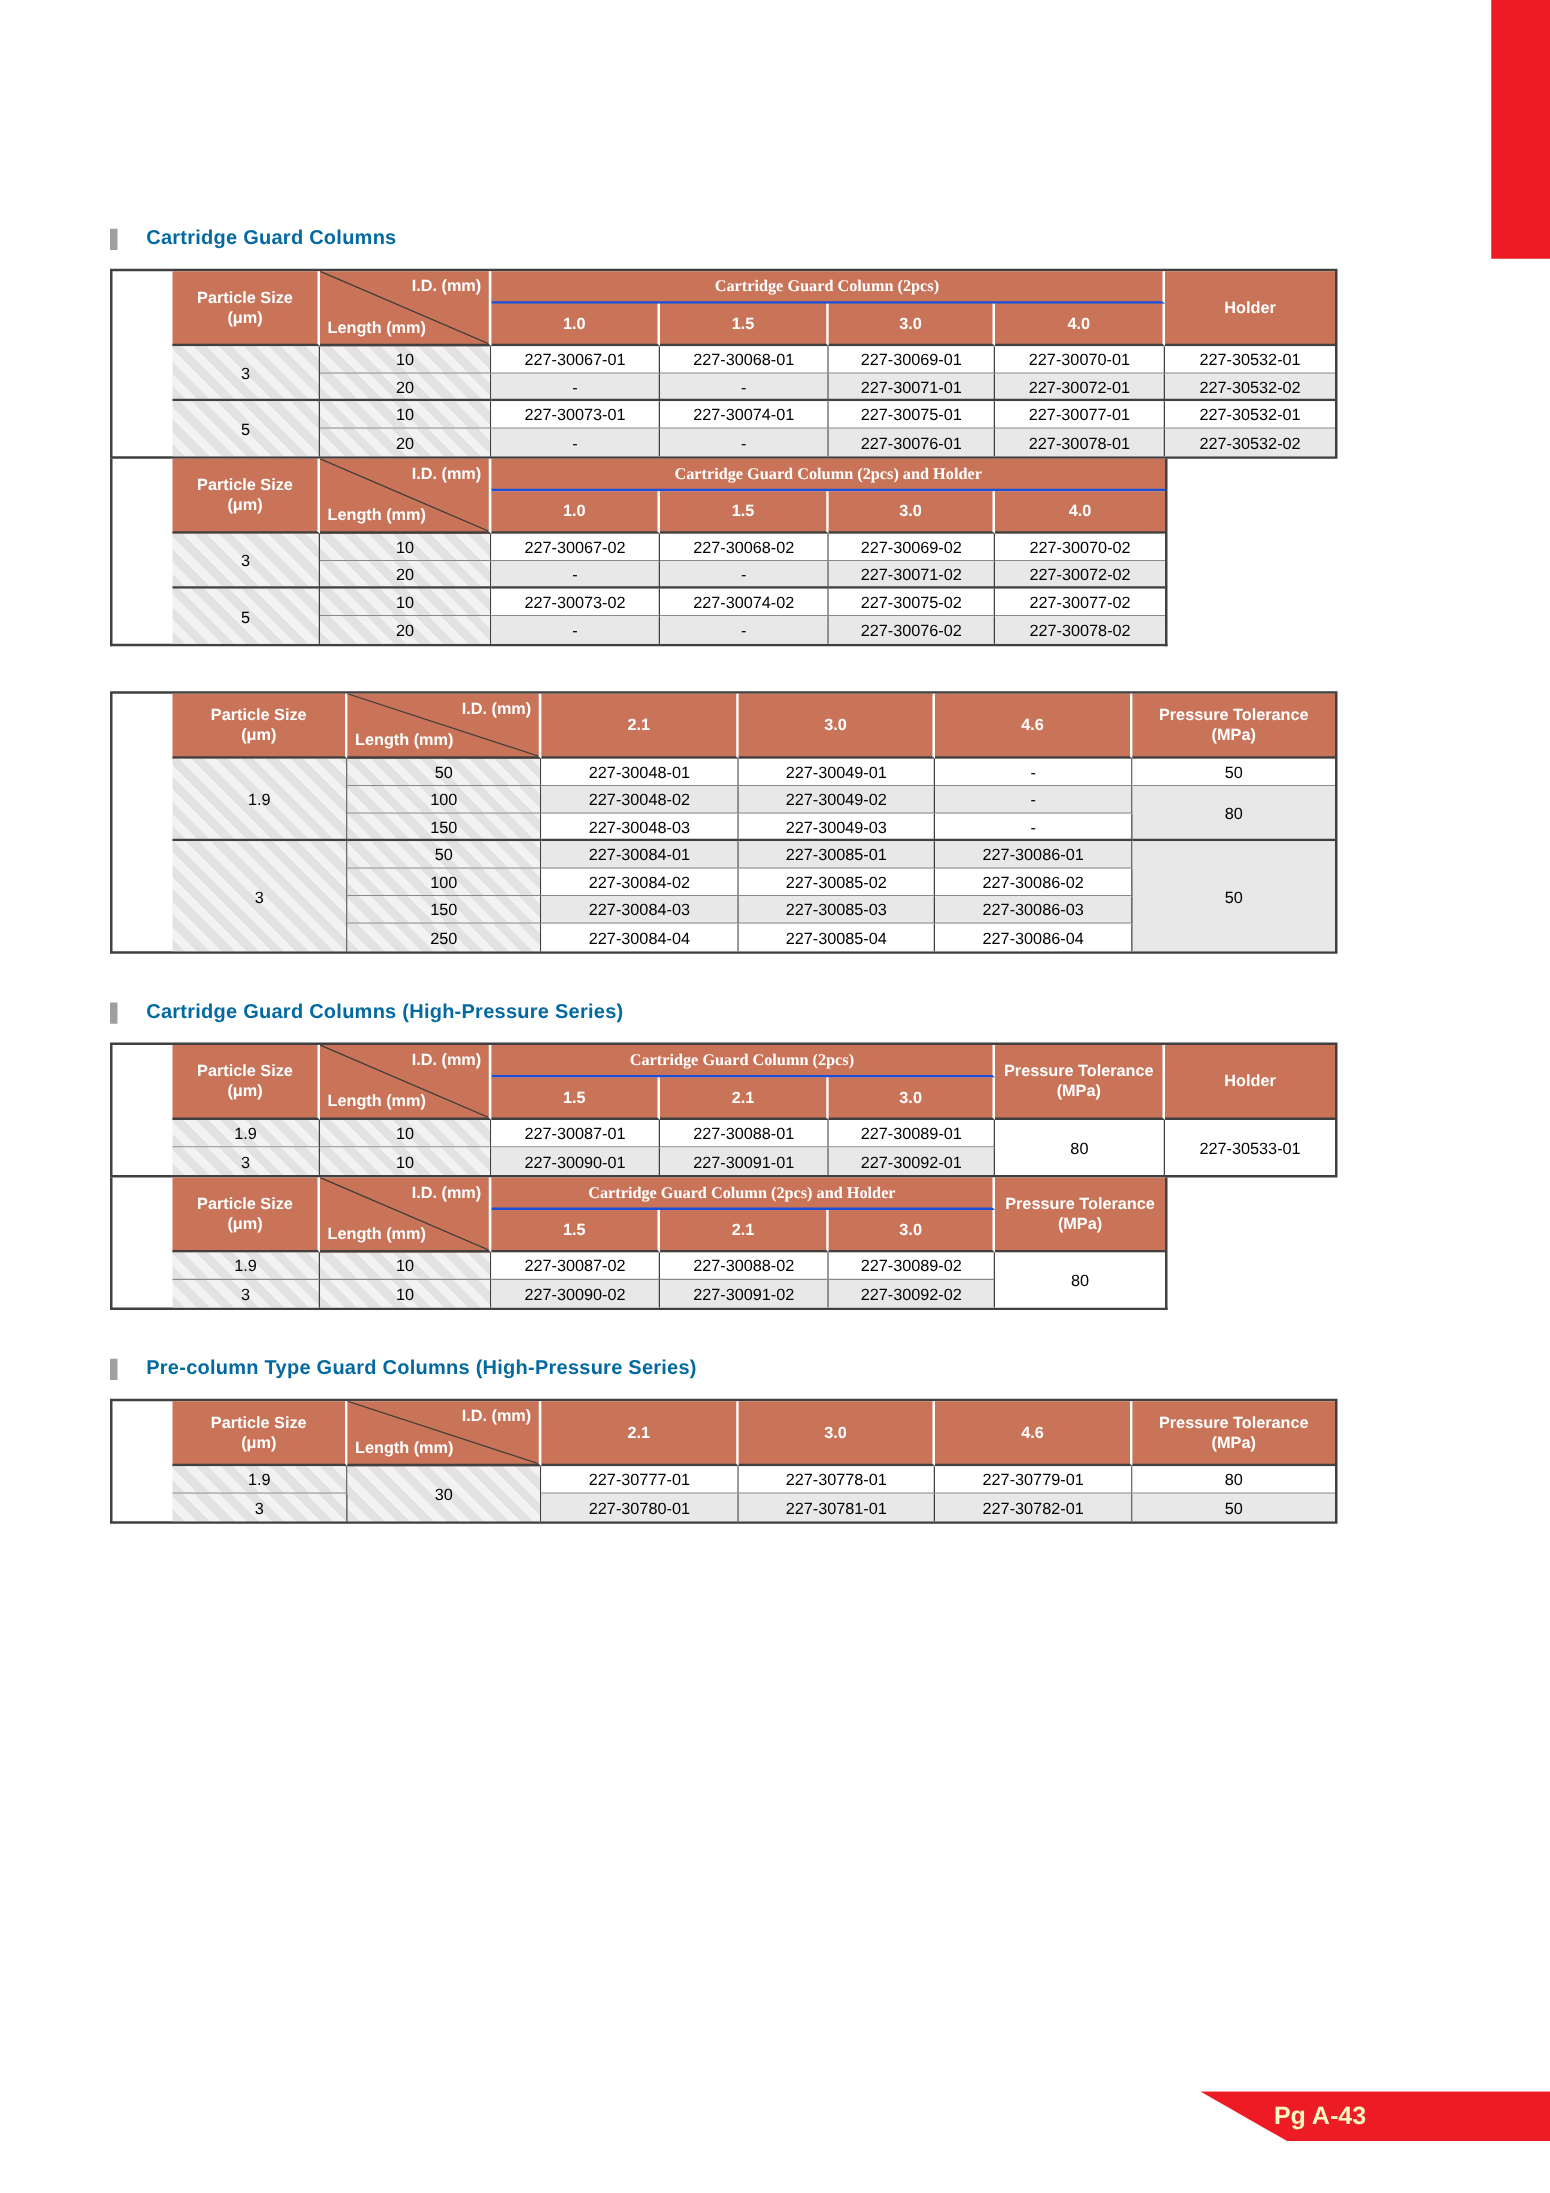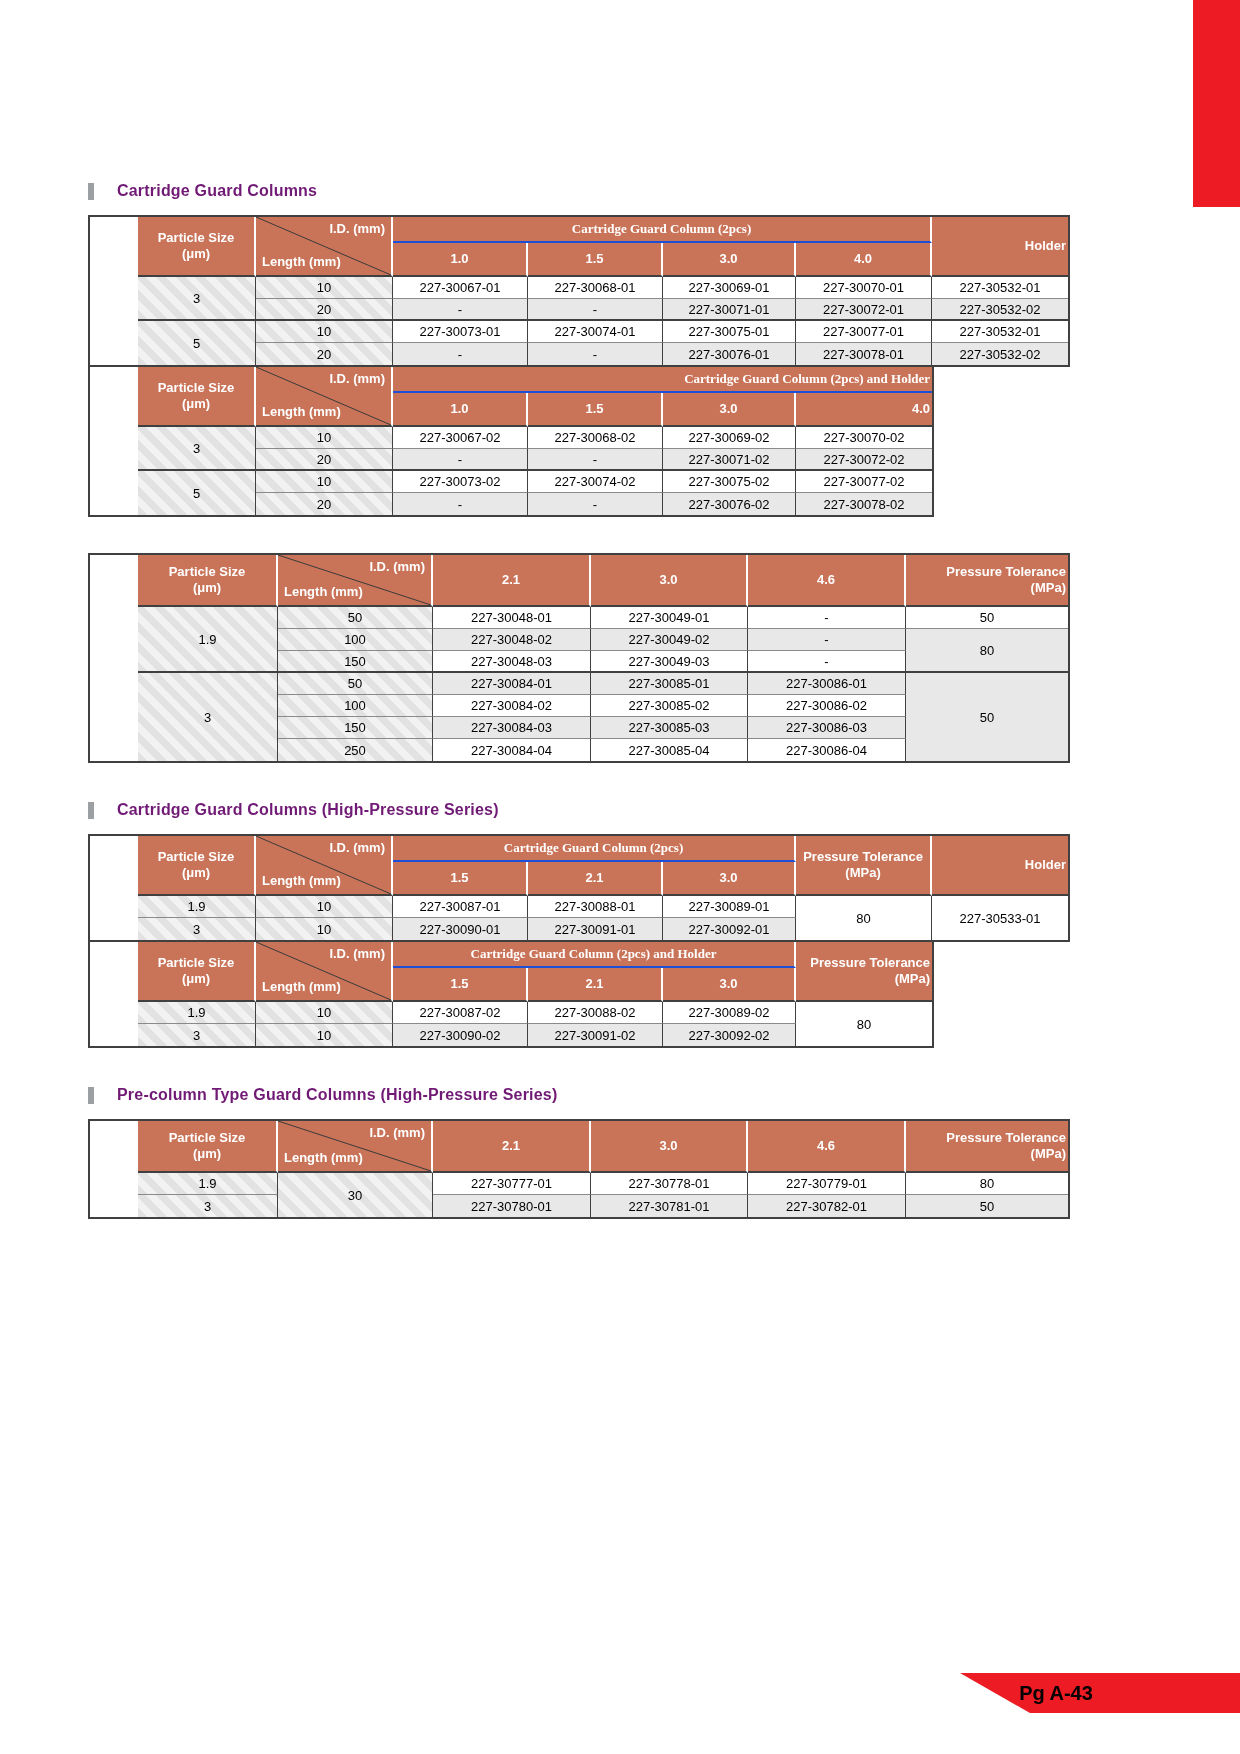--- a/index.html
+++ b/index.html
@@ -9,44 +9,44 @@
     font-family:"Liberation Sans", sans-serif; color:#000;
   }
   .content { padding:180px 0 0 88px; width:1240px; }
 
   
   .red-tab-top { position:absolute; top:0; right:0; width:47px; height:207px; background:#ED1C24; }
   .footer-band {
     position:absolute; top:1673px; right:0; width:280px; height:40px; background:#ED1C24;
     clip-path:polygon(0 0, 100% 0, 100% 100%, 70px 100%);
     display:flex; align-items:center; justify-content:center;
-    color:#000000; font-size:20px; font-weight:bold; padding-right:88px;
+    color:#fef9c3; font-size:20px; font-weight:bold; padding-right:88px;
   }
 
   
   .sec-title { display:flex; align-items:center; margin:0 0 13px 0; height:22px; }
   .sec-bar { width:6px; height:17px; background:#9DA0A3; }
-  .sec-text { margin-left:23px; font-size:16px; font-weight:bold; color:#701a75; letter-spacing:.2px; }
+  .sec-text { margin-left:23px; font-size:16px; font-weight:bold; color:#0369a1; letter-spacing:.2px; }
 
   
   table.cat { border-collapse:separate; border-spacing:0; table-layout:fixed; border:2px solid #404040; margin-bottom:36px;padding-left:48px; }
   table.t930 { width:930px; }
   table.t794 { width:794px; }
   table.noTop { border-top:none; margin-top:-36px; }
   .w118{width:118px}.w137{width:137px}.w135{width:135px}.w133{width:133px}.w136{width:136px}
   .w140{width:140px}.w155{width:155px}.w158{width:158px}.w157{width:157px}.w162{width:162px}
 
   th.hc {
     background:#C97458; color:#fff; font-size:13px; font-weight:bold; text-align:center;
     border-right:2px solid #fff; border-bottom:2px solid #404040; height:26px; line-height:1.25;
     vertical-align:middle; padding:2px;
   }
   th.h52 { height:52px; }
   th.grp { border-bottom:2px solid #1d4ed8;font-family:Liberation Serif, serif; }
-  th.lc { border-right:none;text-align:right; }
+  th.lc { border-right:none; }
   th.sub { height:34px; }
 
   
   th.diag { position:relative; padding:0; }
   .dline { position:absolute; left:0; top:0; width:100%; height:100%; }
   .dline line { stroke:#3a3a3a; stroke-width:1; }
   .idlab { position:absolute; top:4px; right:6px; font-size:13px; font-weight:bold; }
   .lenlab { position:absolute; bottom:5px; left:6px; font-size:13px; font-weight:bold; }
 
   td {

